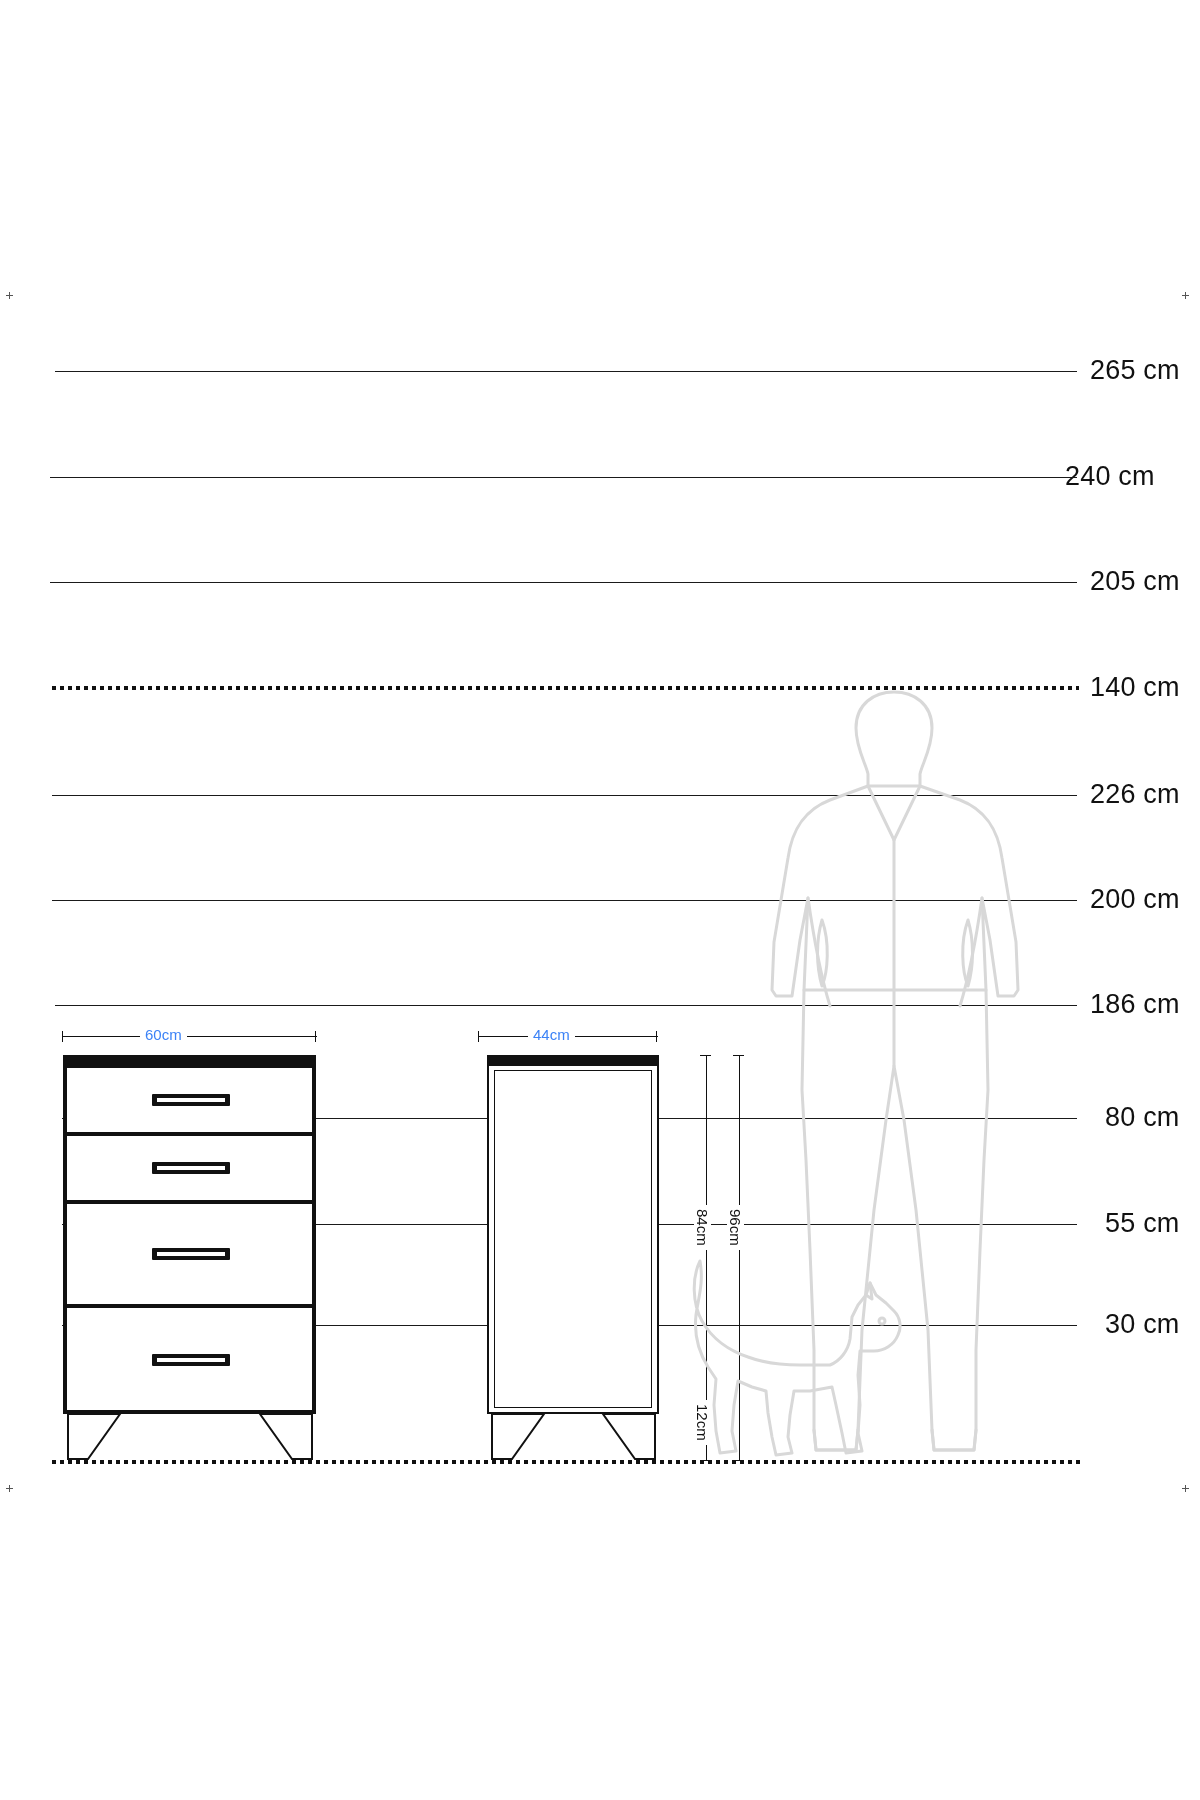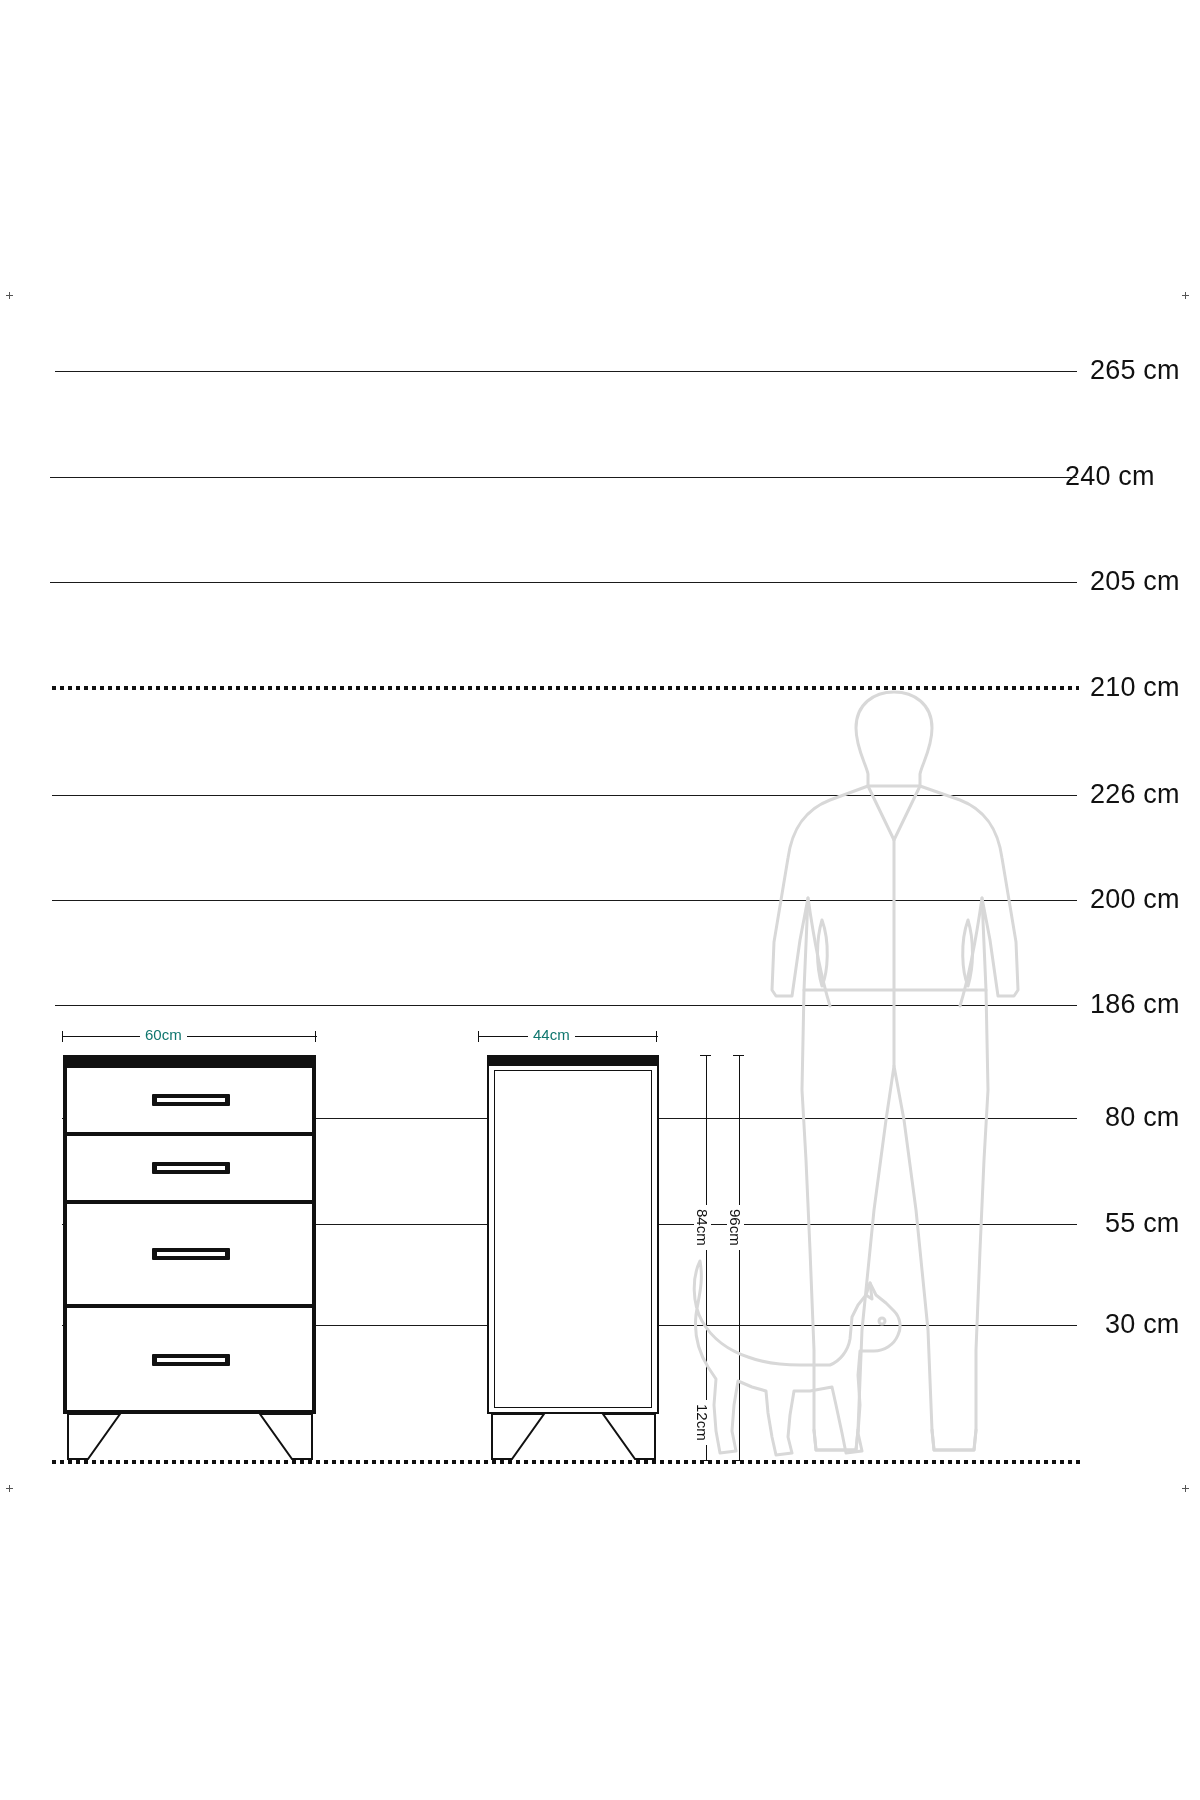--- a/index.html
+++ b/index.html
@@ -29,21 +29,21 @@
   .handle-in{position:absolute;background:#fff;}
 
   
   .leg{position:absolute;}
   .leg svg{display:block;}
 
   
   .dim{position:absolute;}
   .dim-line{position:absolute;height:0;border-top:1.4px solid #111;top:50%;}
   .dim-cap{position:absolute;width:0;border-left:1.4px solid #111;height:11px;top:calc(50% - 5px);}
-  .dim-text{position:absolute;font-size:15px;color:#0f766e;background:#fff;padding:0 5px;top:calc(50% - 10px);}
+  .dim-text{position:absolute;font-size:15px;color:#3b82f6;background:#fff;padding:0 5px;top:calc(50% - 10px);}
 
   .vdim-line{position:absolute;width:0;border-left:1.4px solid #111;}
   .vdim-cap{position:absolute;height:0;border-top:1.4px solid #111;width:11px;}
   .vdim-text{position:absolute;font-size:15px;color:#111;background:#fff;
              writing-mode:vertical-rl;text-orientation:mixed;padding:4px 0;}
 
   .silhouette{position:absolute;}
   .silhouette svg{display:block;}
 </style>
 </head>
@@ -71,21 +71,21 @@
   <div class="scale-line" style="left:55px;top:371px;width:1022px;"></div>
   <div class="scale-label" style="left:1090px;top:355px;">265 cm</div>
 
   <div class="scale-line" style="left:50px;top:477px;width:1027px;"></div>
   <div class="scale-label" style="left:1034px;top:461px;margin-left:31px;">240 cm</div>
 
   <div class="scale-line" style="left:50px;top:582px;width:1027px;"></div>
   <div class="scale-label" style="left:1090px;top:566px;">205 cm</div>
 
   <div class="dotted-line" style="left:52px;top:686px;width:1027px;"></div>
-  <div class="scale-label" style="left:1090px;top:672px;">210 cm</div>
+  <div class="scale-label" style="left:1090px;top:672px;">140 cm</div>
 
   <div class="scale-line" style="left:52px;top:795px;width:1025px;"></div>
   <div class="scale-label" style="left:1090px;top:779px;">226 cm</div>
 
   <div class="scale-line" style="left:52px;top:900px;width:1025px;"></div>
   <div class="scale-label" style="left:1090px;top:884px;">200 cm</div>
 
   <div class="scale-line" style="left:55px;top:1005px;width:1022px;"></div>
   <div class="scale-label" style="left:1090px;top:989px;">186 cm</div>
 

